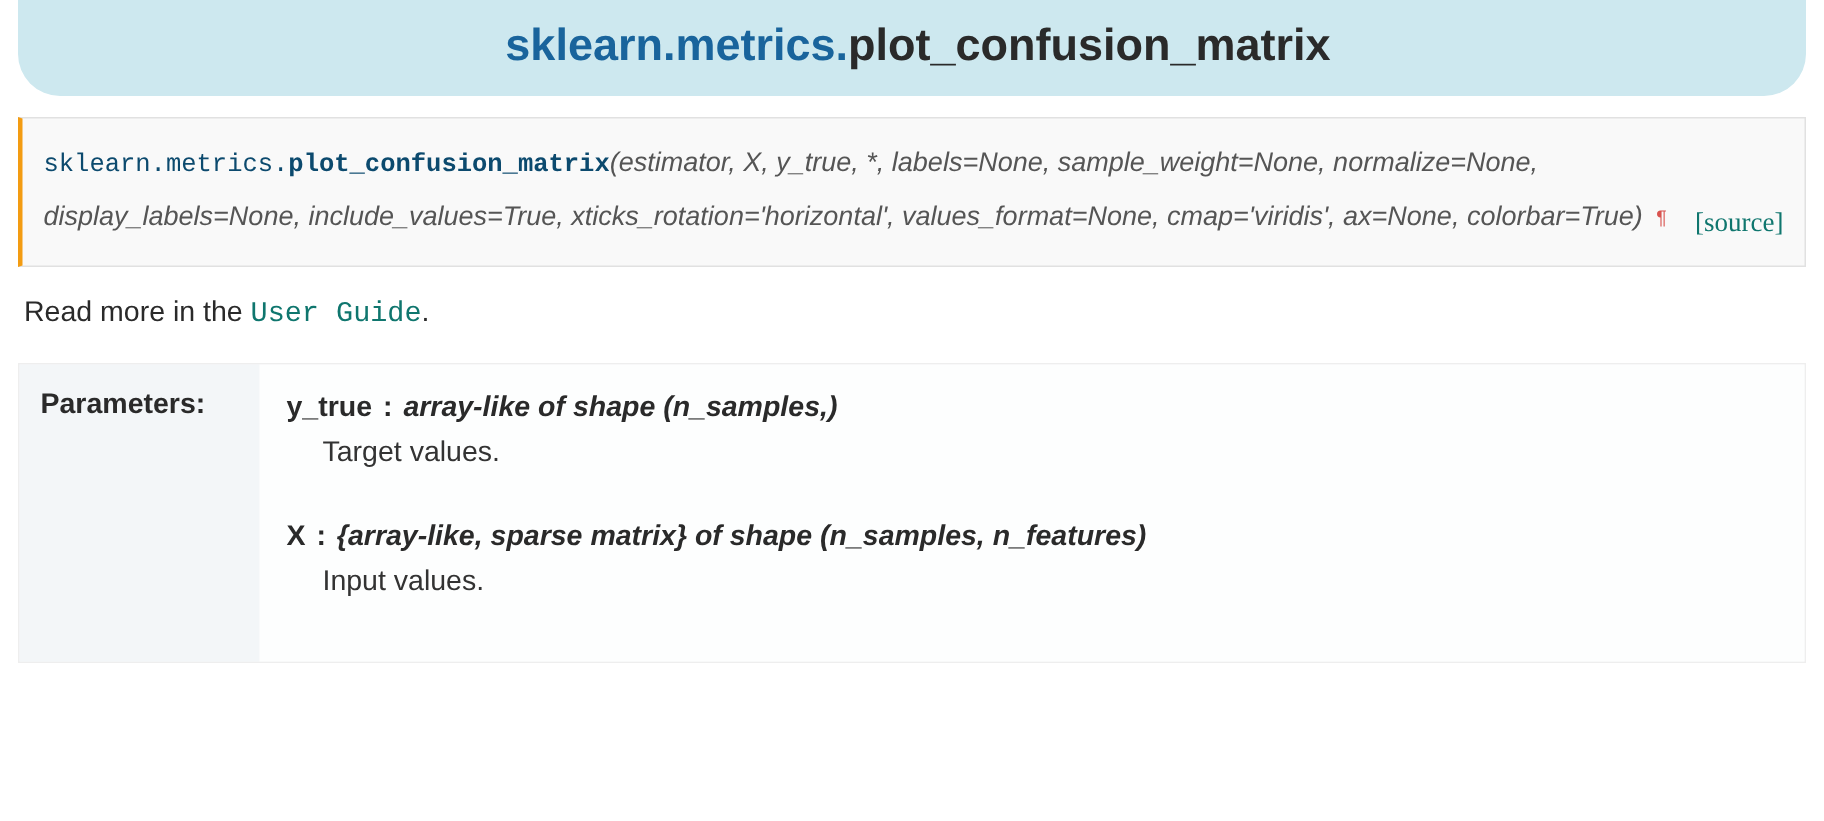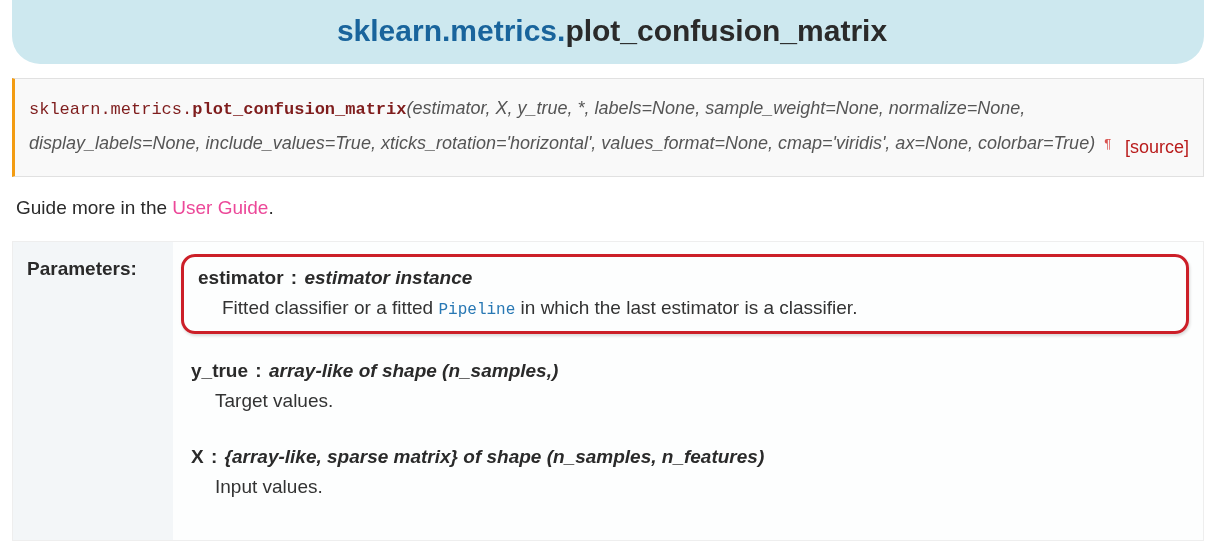--- a/index.html
+++ b/index.html
@@ -37,46 +37,47 @@
     border: 1px solid #e1e1e1;
     border-left: 3px solid #f39c12;
     padding: 12px 14px;
     line-height: 1.9;
     position: relative;
     margin-bottom: 20px;
   }
   .sig-pre {
     font-family: Consolas, "Liberation Mono", Menlo, monospace;
     font-size: 17px;
-    color: #7f1d1d;
+    color: #0c4a6e;
   }
   .sig-bold { font-weight: 700; }
   .sig-args {
     font-style: italic;
     font-family: "Segoe UI", Arial, sans-serif;
     font-size: 18px;
     color: #555;
   }
   .pilcrow {
     color: #d9534f;
     font-size: 13px;
     padding-left: 4px;
     vertical-align: 1px;
   }
   .source-link {
     float: right;
-    color: #b91c1c;
+    color: #0f766e;
     font-size: 18px;
     margin-top: 4px;
+    font-family: Liberation Serif, serif;
   }
   .desc-line {
     margin: 18px 4px 22px 4px;
     font-size: 19px;
   }
-  .guide-link { color: #ec4899; }
+  .guide-link { color: #0f766e; font-family: Liberation Mono, monospace; }
   .param-table {
     display: flex;
     border: 1px solid #eee;
     background: #f7f9fa;
   }
   .param-label {
     flex: 0 0 160px;
     padding: 16px 10px 16px 14px;
     font-weight: 700;
     font-size: 19px;
@@ -129,35 +130,27 @@
   </div>
 
   <div class="sig-box">
     <span class="sig-pre">sklearn.metrics.</span><span class="sig-pre sig-bold">plot_confusion_matrix</span><span class="sig-args">(</span><span class="sig-args">estimator, X, y_true, *, labels=None, sample_weight=None, normalize=None, display_labels=None, include_values=True, xticks_rotation='horizontal', values_format=None, cmap='viridis', ax=None, colorbar=True</span><span class="sig-args">)</span>
     <a class="pilcrow">¶</a>
     <a class="source-link">[source]</a>
   </div>
 
 
   <div class="desc-line">
-    <span>Guide more in the </span><a class="guide-link">User Guide</a><span>.</span>
+    <span>Read more in the </span><a class="guide-link">User Guide</a><span>.</span>
   </div>
 
   <div class="param-table">
     <div class="param-label">Parameters:</div>
     <div class="param-body">
 
-      <div class="param-entry highlighted">
-        <div class="param-name-line">
-          <span class="param-name">estimator</span><span class="param-colon"> : </span><span class="param-type">estimator instance</span>
-        </div>
-        <div class="param-desc">
-          <span>Fitted classifier or a fitted </span><a class="pipeline-link">Pipeline</a><span> in which the last estimator is a classifier.</span>
-        </div>
-      </div>
 
       <div class="param-entry">
         <div class="param-name-line">
           <span class="param-name">y_true</span><span class="param-colon"> : </span><span class="param-type">array-like of shape (n_samples,)</span>
         </div>
         <div class="param-desc">Target values.</div>
       </div>
 
       <div class="param-entry">
         <div class="param-name-line">

